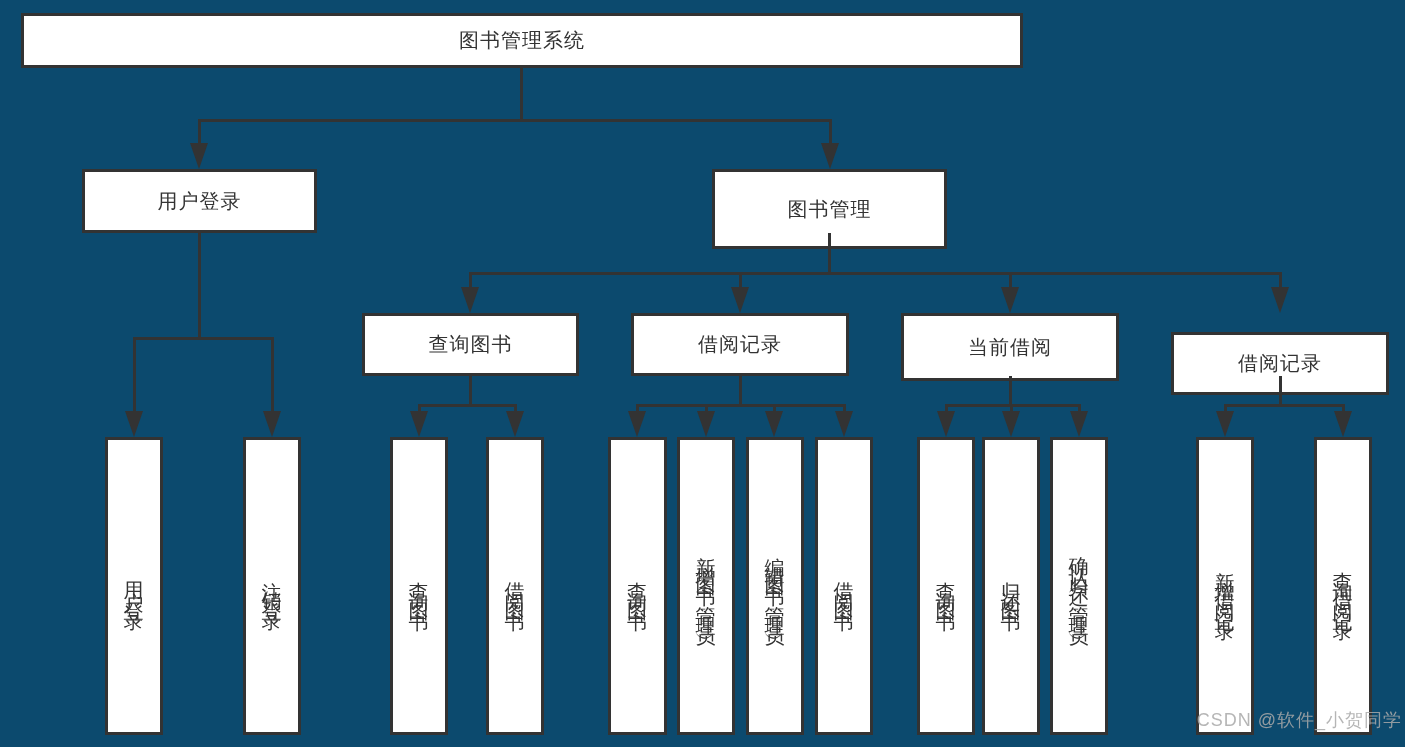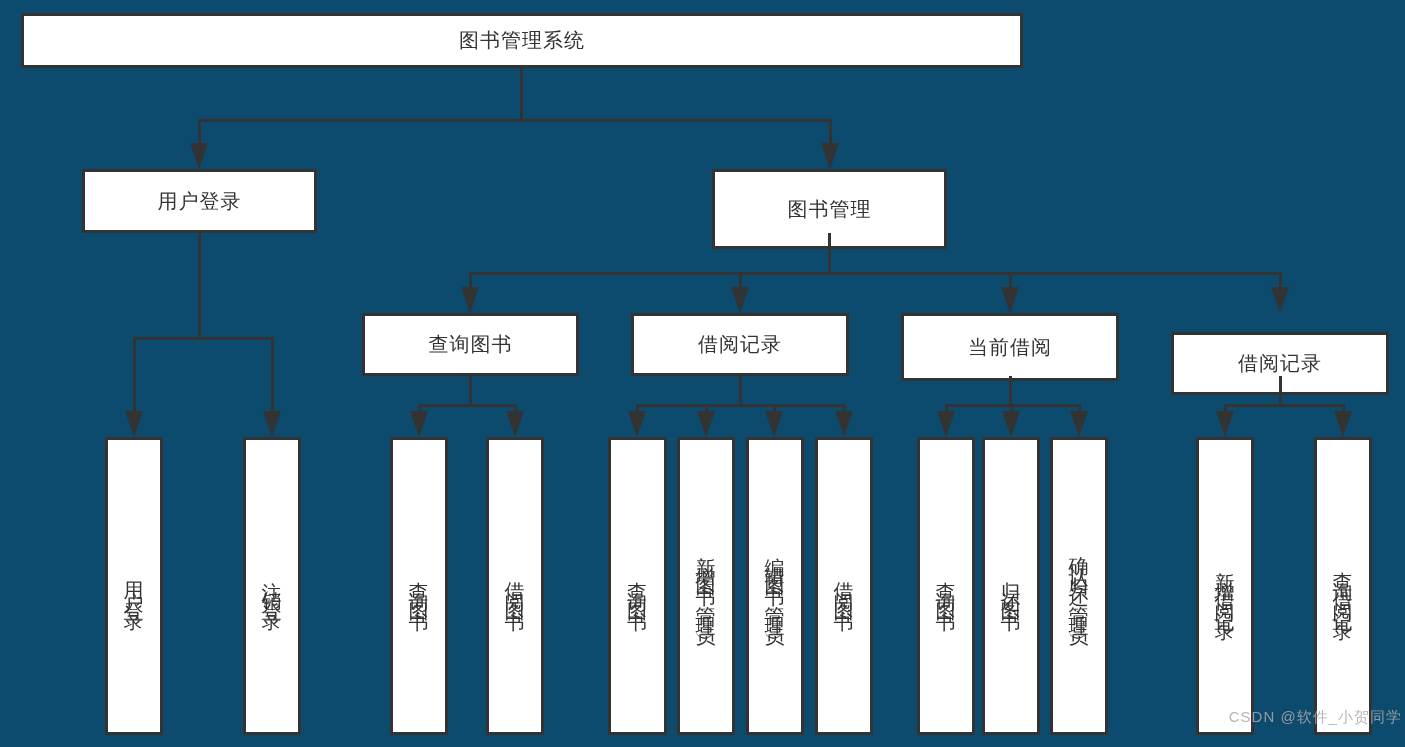--- a/index.html
+++ b/index.html
@@ -53,21 +53,21 @@
     width: 0;
     height: 0;
     border-left: 9px solid transparent;
     border-right: 9px solid transparent;
     border-top: 26px solid #333333;
   }
   .watermark {
     position: absolute;
     top: 708px;
     right: 3px;
-    font-size: 15px;
+    font-size: 18px;
     color: #a9a9a9;
     opacity: 0.85;
     letter-spacing: 1px;
     white-space: nowrap;
   }
 </style>
 </head>
 <body>
 
 <div id="canvas">

